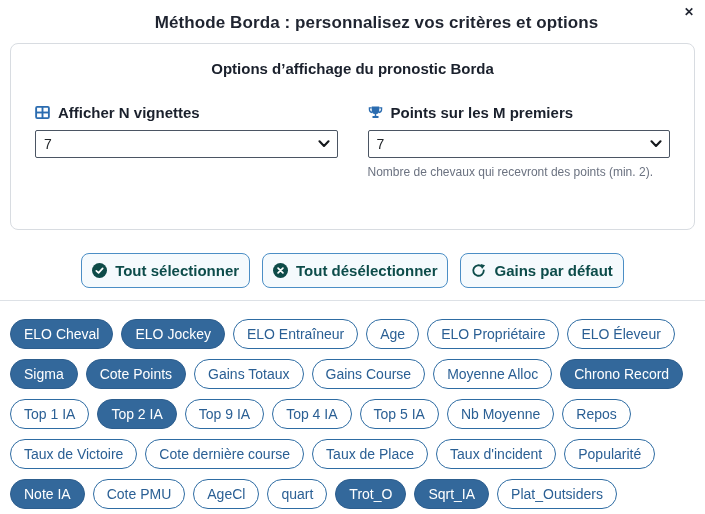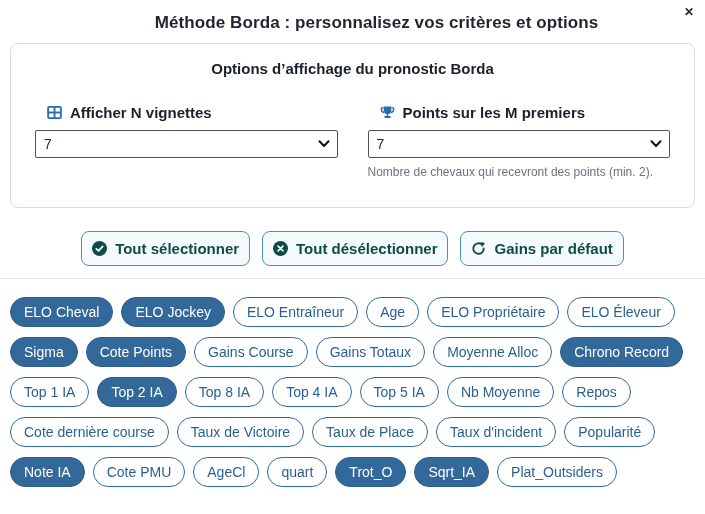--- a/index.html
+++ b/index.html
@@ -25,21 +25,21 @@
     top: 6px; right: 11px;
     background: none; border: none;
     font-size: 12px; font-weight: 700;
     color: #1f2430; cursor: pointer;
     line-height: 1;
   }
   .options-panel {
     margin: 10px 10px 0 10px;
     border: 1px solid #d8dce1;
     border-radius: 8px;
-    padding: 16px 24px 28px 24px;
+    padding: 16px 24px 50px 24px;
   }
   .panel-title {
     text-align: center;
     font-size: 15px;
     font-weight: 700;
     color: #1a202c;
   }
   .panel-cols {
     display: flex;
     gap: 30px;
@@ -47,21 +47,20 @@
   }
   .panel-col { flex: 1; min-width: 0; }
   .field-label {
     display: flex;
     align-items: center;
     gap: 8px;
     font-size: 15px;
     font-weight: 700;
     color: #1a202c;
     margin-bottom: 9px;
-    margin-left: 12px;
   }
   .field-label svg { flex: 0 0 auto; display: block; }
   .select-wrap { position: relative; }
   .select-wrap select {
     width: 100%;
     height: 28px;
     font-family: "Liberation Sans", sans-serif;
     font-size: 14px;
     color: #212529;
     background: #ffffff;
@@ -213,33 +212,33 @@
 
   <div class="chips-area">
       <button class="chip selected">ELO Cheval</button>
       <button class="chip selected">ELO Jockey</button>
       <button class="chip">ELO Entraîneur</button>
       <button class="chip">Age</button>
       <button class="chip">ELO Propriétaire</button>
       <button class="chip">ELO Éleveur</button>
       <button class="chip selected">Sigma</button>
       <button class="chip selected">Cote Points</button>
+      <button class="chip">Gains Totaux</button>
       <button class="chip">Gains Course</button>
-      <button class="chip">Gains Totaux</button>
       <button class="chip">Moyenne Alloc</button>
       <button class="chip selected">Chrono Record</button>
       <button class="chip">Top 1 IA</button>
       <button class="chip selected">Top 2 IA</button>
-      <button class="chip">Top 8 IA</button>
+      <button class="chip">Top 9 IA</button>
       <button class="chip">Top 4 IA</button>
       <button class="chip">Top 5 IA</button>
       <button class="chip">Nb Moyenne</button>
       <button class="chip">Repos</button>
+      <button class="chip">Taux de Victoire</button>
       <button class="chip">Cote dernière course</button>
-      <button class="chip">Taux de Victoire</button>
       <button class="chip">Taux de Place</button>
       <button class="chip">Taux d'incident</button>
       <button class="chip">Popularité</button>
       <button class="chip selected">Note IA</button>
       <button class="chip">Cote PMU</button>
       <button class="chip">AgeCl</button>
       <button class="chip">quart</button>
       <button class="chip selected">Trot_O</button>
       <button class="chip selected">Sqrt_IA</button>
       <button class="chip">Plat_Outsiders</button>

